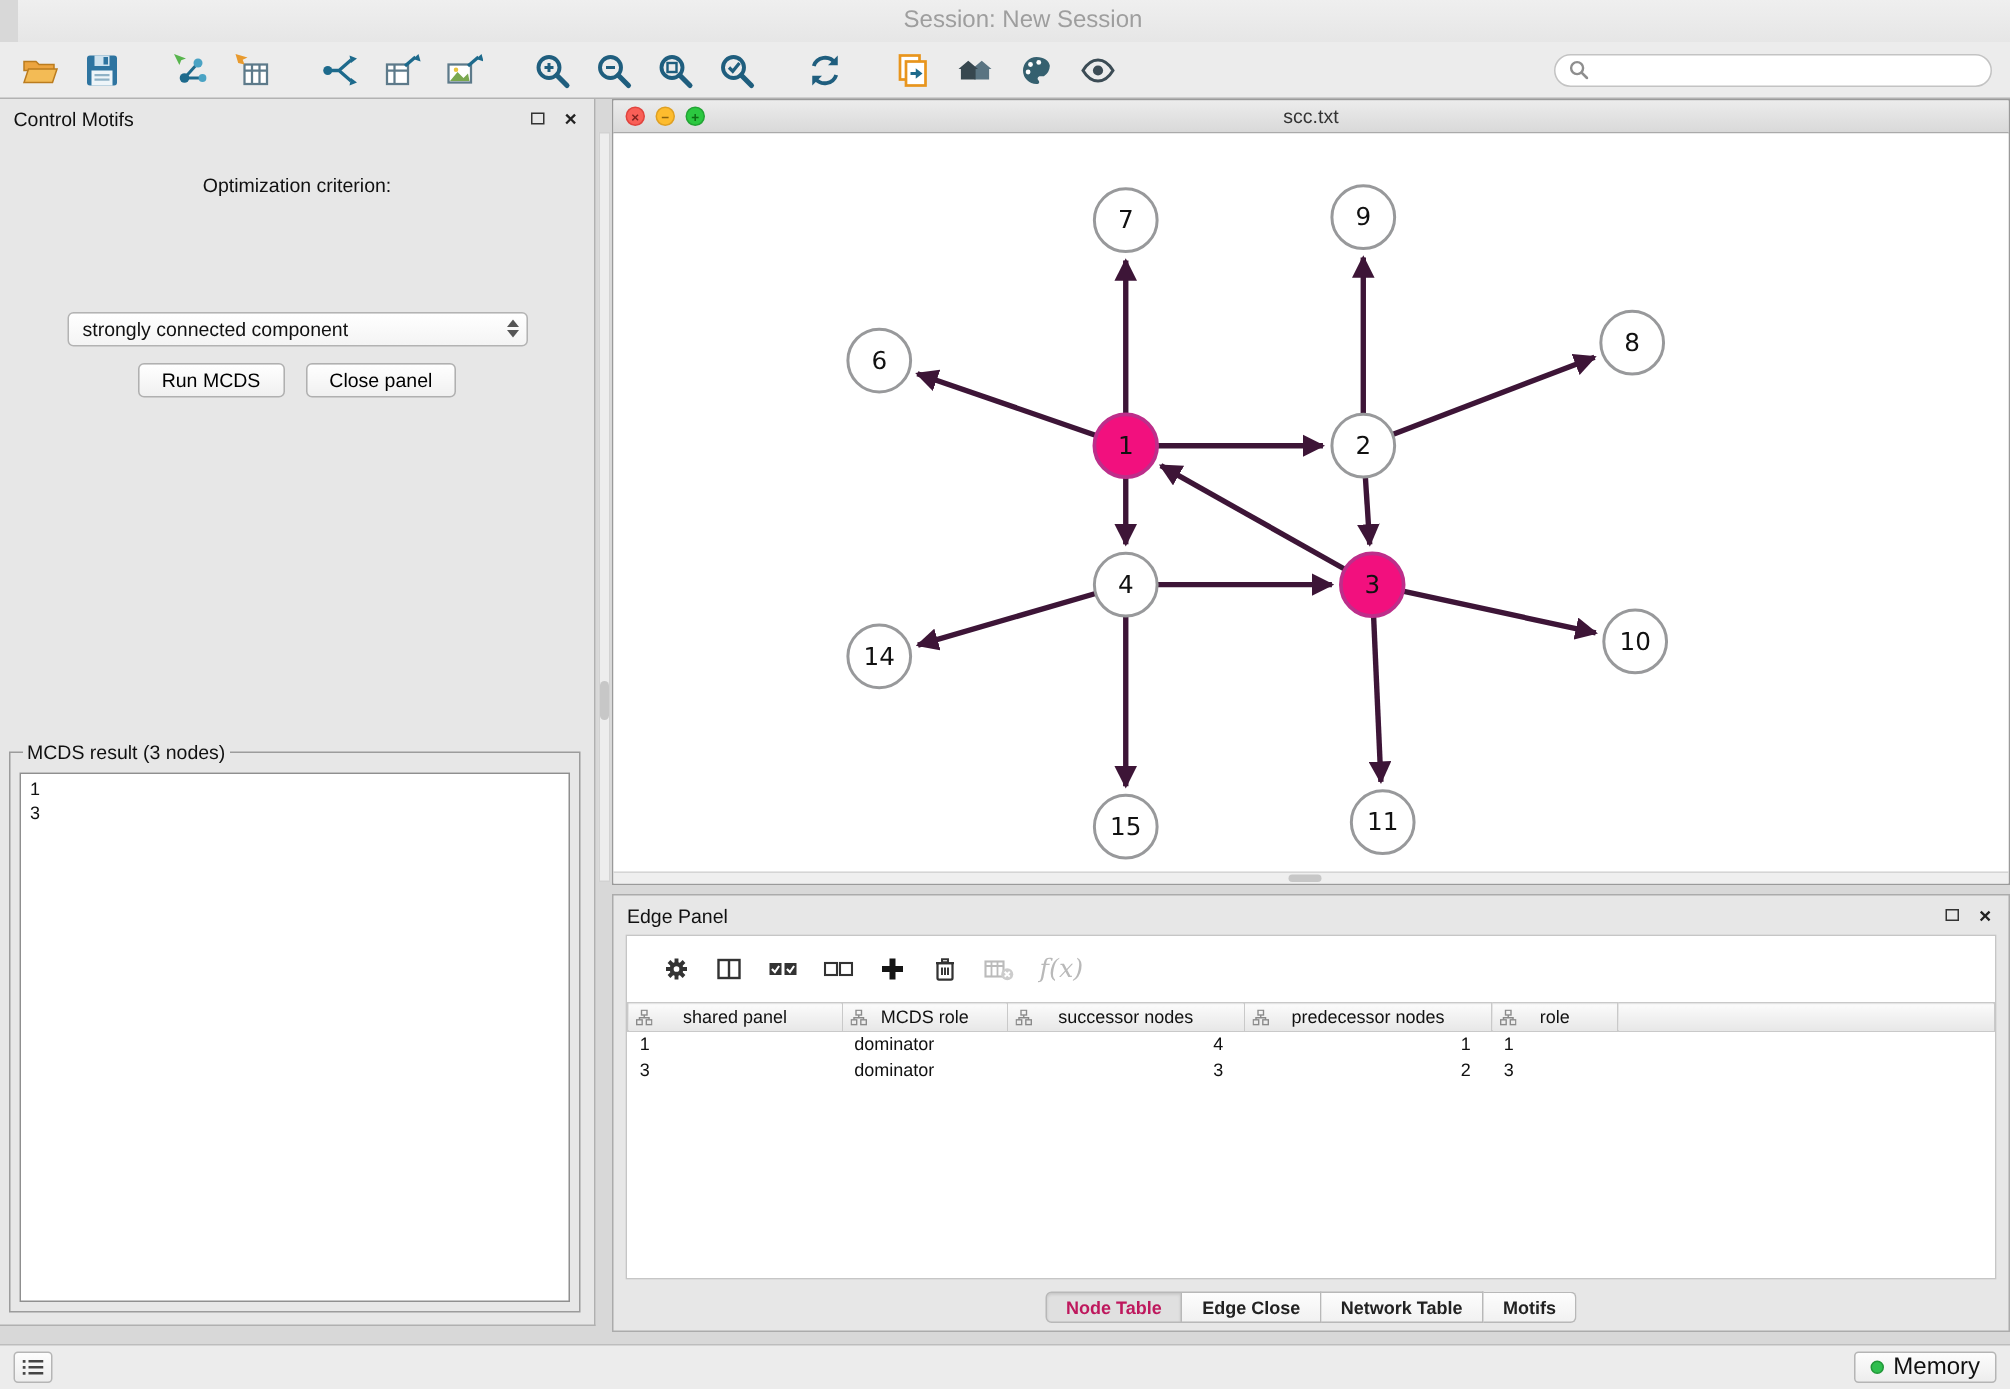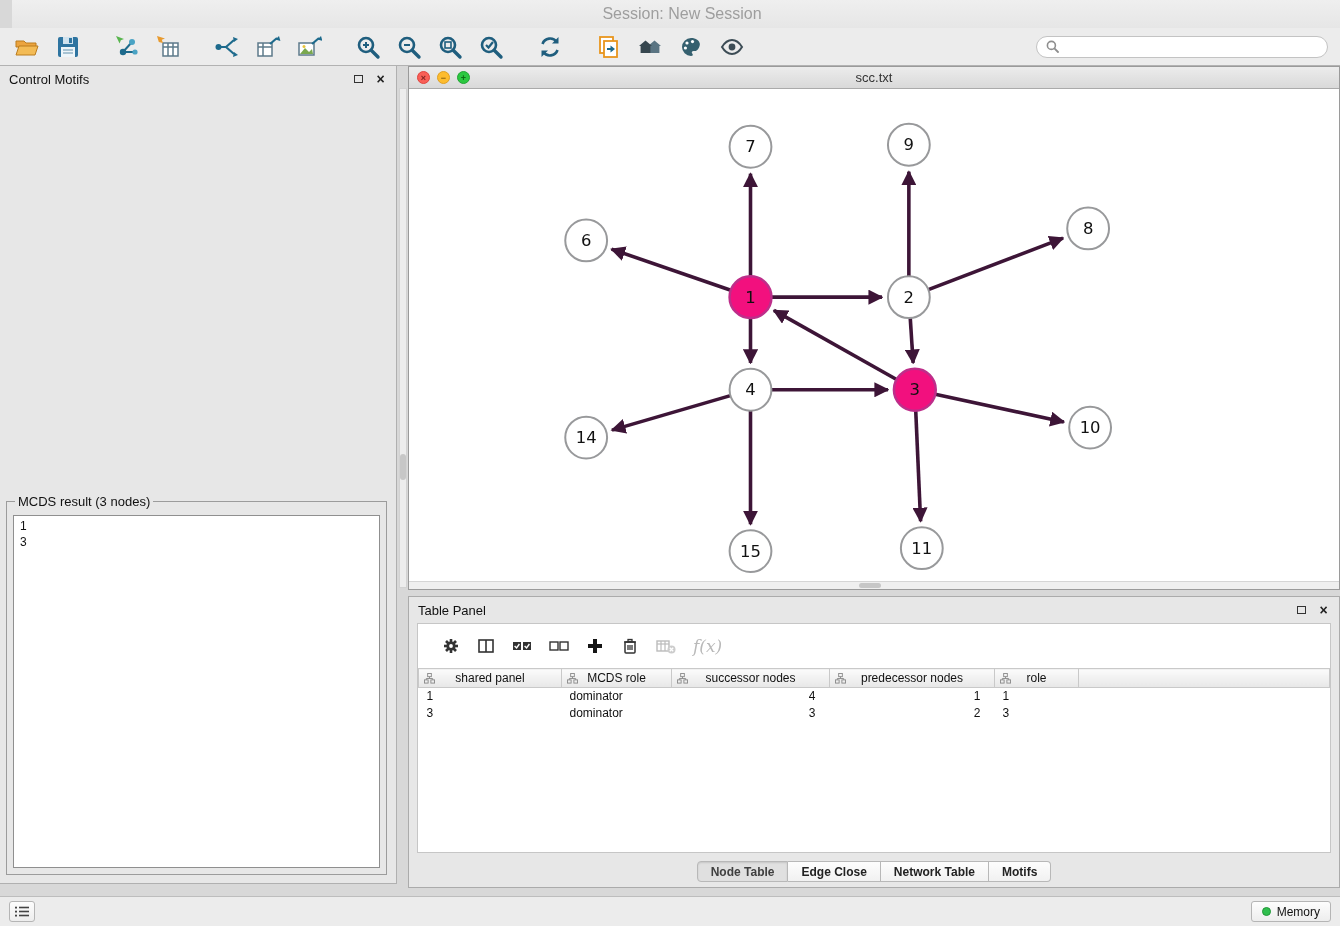--- a/index.html
+++ b/index.html
@@ -82,29 +82,29 @@
   .grid-table th{height:19px;background:linear-gradient(#fbfbfb,#e7e7e7);border:1px solid #c9c9c9;
     font-weight:normal;font-size:12px;text-align:center;position:relative;overflow:hidden;white-space:nowrap}
   .grid-table th .sort-icon{position:absolute;left:5px;top:4px}
   .grid-table td{height:17px;padding:0 8px;line-height:16px;white-space:nowrap;overflow:hidden}
   .grid-table td.r{padding-right:14px}
   .tp-tabs{position:absolute;left:0;right:0;bottom:5px;display:flex;justify-content:center}
   .tp-tabs .tab{height:21px;padding:0 13px;font-size:12px;font-weight:bold;display:flex;align-items:center;
     background:linear-gradient(#fdfdfd,#f1f1f1);border:1px solid #b8b8b8;border-left:none;color:#222}
   .tp-tabs .tab:first-child{border-left:1px solid #b8b8b8;border-radius:4px 0 0 4px}
   .tp-tabs .tab:last-child{border-radius:0 4px 4px 0}
-  .tp-tabs .tab.selected{background:#e0e0e0;color:#404040;box-shadow:inset 0 1px 2px rgba(0,0,0,.12)}
+  .tp-tabs .tab.selected{background:#e0e0e0;color:#be185d;box-shadow:inset 0 1px 2px rgba(0,0,0,.12)}
 
   
   .statusbar{position:absolute;left:0;bottom:0;width:100%;height:30px;background:#ececec;border-top:1px solid #bdbdbd;
     display:flex;align-items:center;padding:0 9px}
   .menu-btn{width:26px;height:21px;border:1px solid #b5b5b5;border-radius:3px;background:linear-gradient(#fdfdfd,#ededed);
     display:flex;align-items:center;justify-content:center}
   .memory-btn{margin-left:auto;height:21px;border:1px solid #b5b5b5;border-radius:3px;background:linear-gradient(#fdfdfd,#ededed);
-    display:flex;align-items:center;gap:6px;padding:0 10px;font-size:12px}
+    display:flex;align-items:center;gap:6px;padding:0 10px;font-size:16px}
   .memdot{width:9px;height:9px;border-radius:50%;background:#2fbe4e;border:1px solid #219738}
 </style>
 </head>
 <body>
 
 <div class="titlebar">
   <span>Session: New Session</span>
 </div>
 
 <div class="toolbar">
@@ -252,20 +252,34 @@
 
 <div class="control-panel">
   <div class="panel-titlebar">
     <span>Control Motifs</span>
     <span class="win-btns">
       <span class="win-btn">
           <span class="sq"></span>
         </span>
       <span class="win-btn">×</span>
     </span>
+  </div>
+  <div style="position:relative">
+    <div class="opt-label">Optimization criterion:</div>
+    <div class="dropdown">
+      <span>strongly connected component</span>
+      <span class="stepper">
+          <i class="up"></i>
+          <i class="down"></i>
+        </span>
+    </div>
+    <div class="btn-row">
+      <button class="btn">Run MCDS</button>
+      <button class="btn">Close panel</button>
+    </div>
   </div>
   <fieldset class="result-box">
     <legend>MCDS result (3 nodes)</legend>
     <div class="result-list">1
 3</div>
   </fieldset>
 </div>
 
 <div class="v-scroll">
     <div class="thumb"></div>
@@ -350,21 +364,21 @@
         </g>
       </svg>
   </div>
   <div class="h-scroll">
       <div class="thumb"></div>
     </div>
 </div>
 
 <div class="table-panel">
   <div class="panel-titlebar">
-    <span>Table Panel</span>
+    <span>Edge Panel</span>
     <span class="win-btns">
       <span class="win-btn">
           <span class="sq"></span>
         </span>
       <span class="win-btn">×</span>
     </span>
   </div>
   <div class="tp-body">
     <div class="tp-toolbar">
         <span class="tbl-btn">

